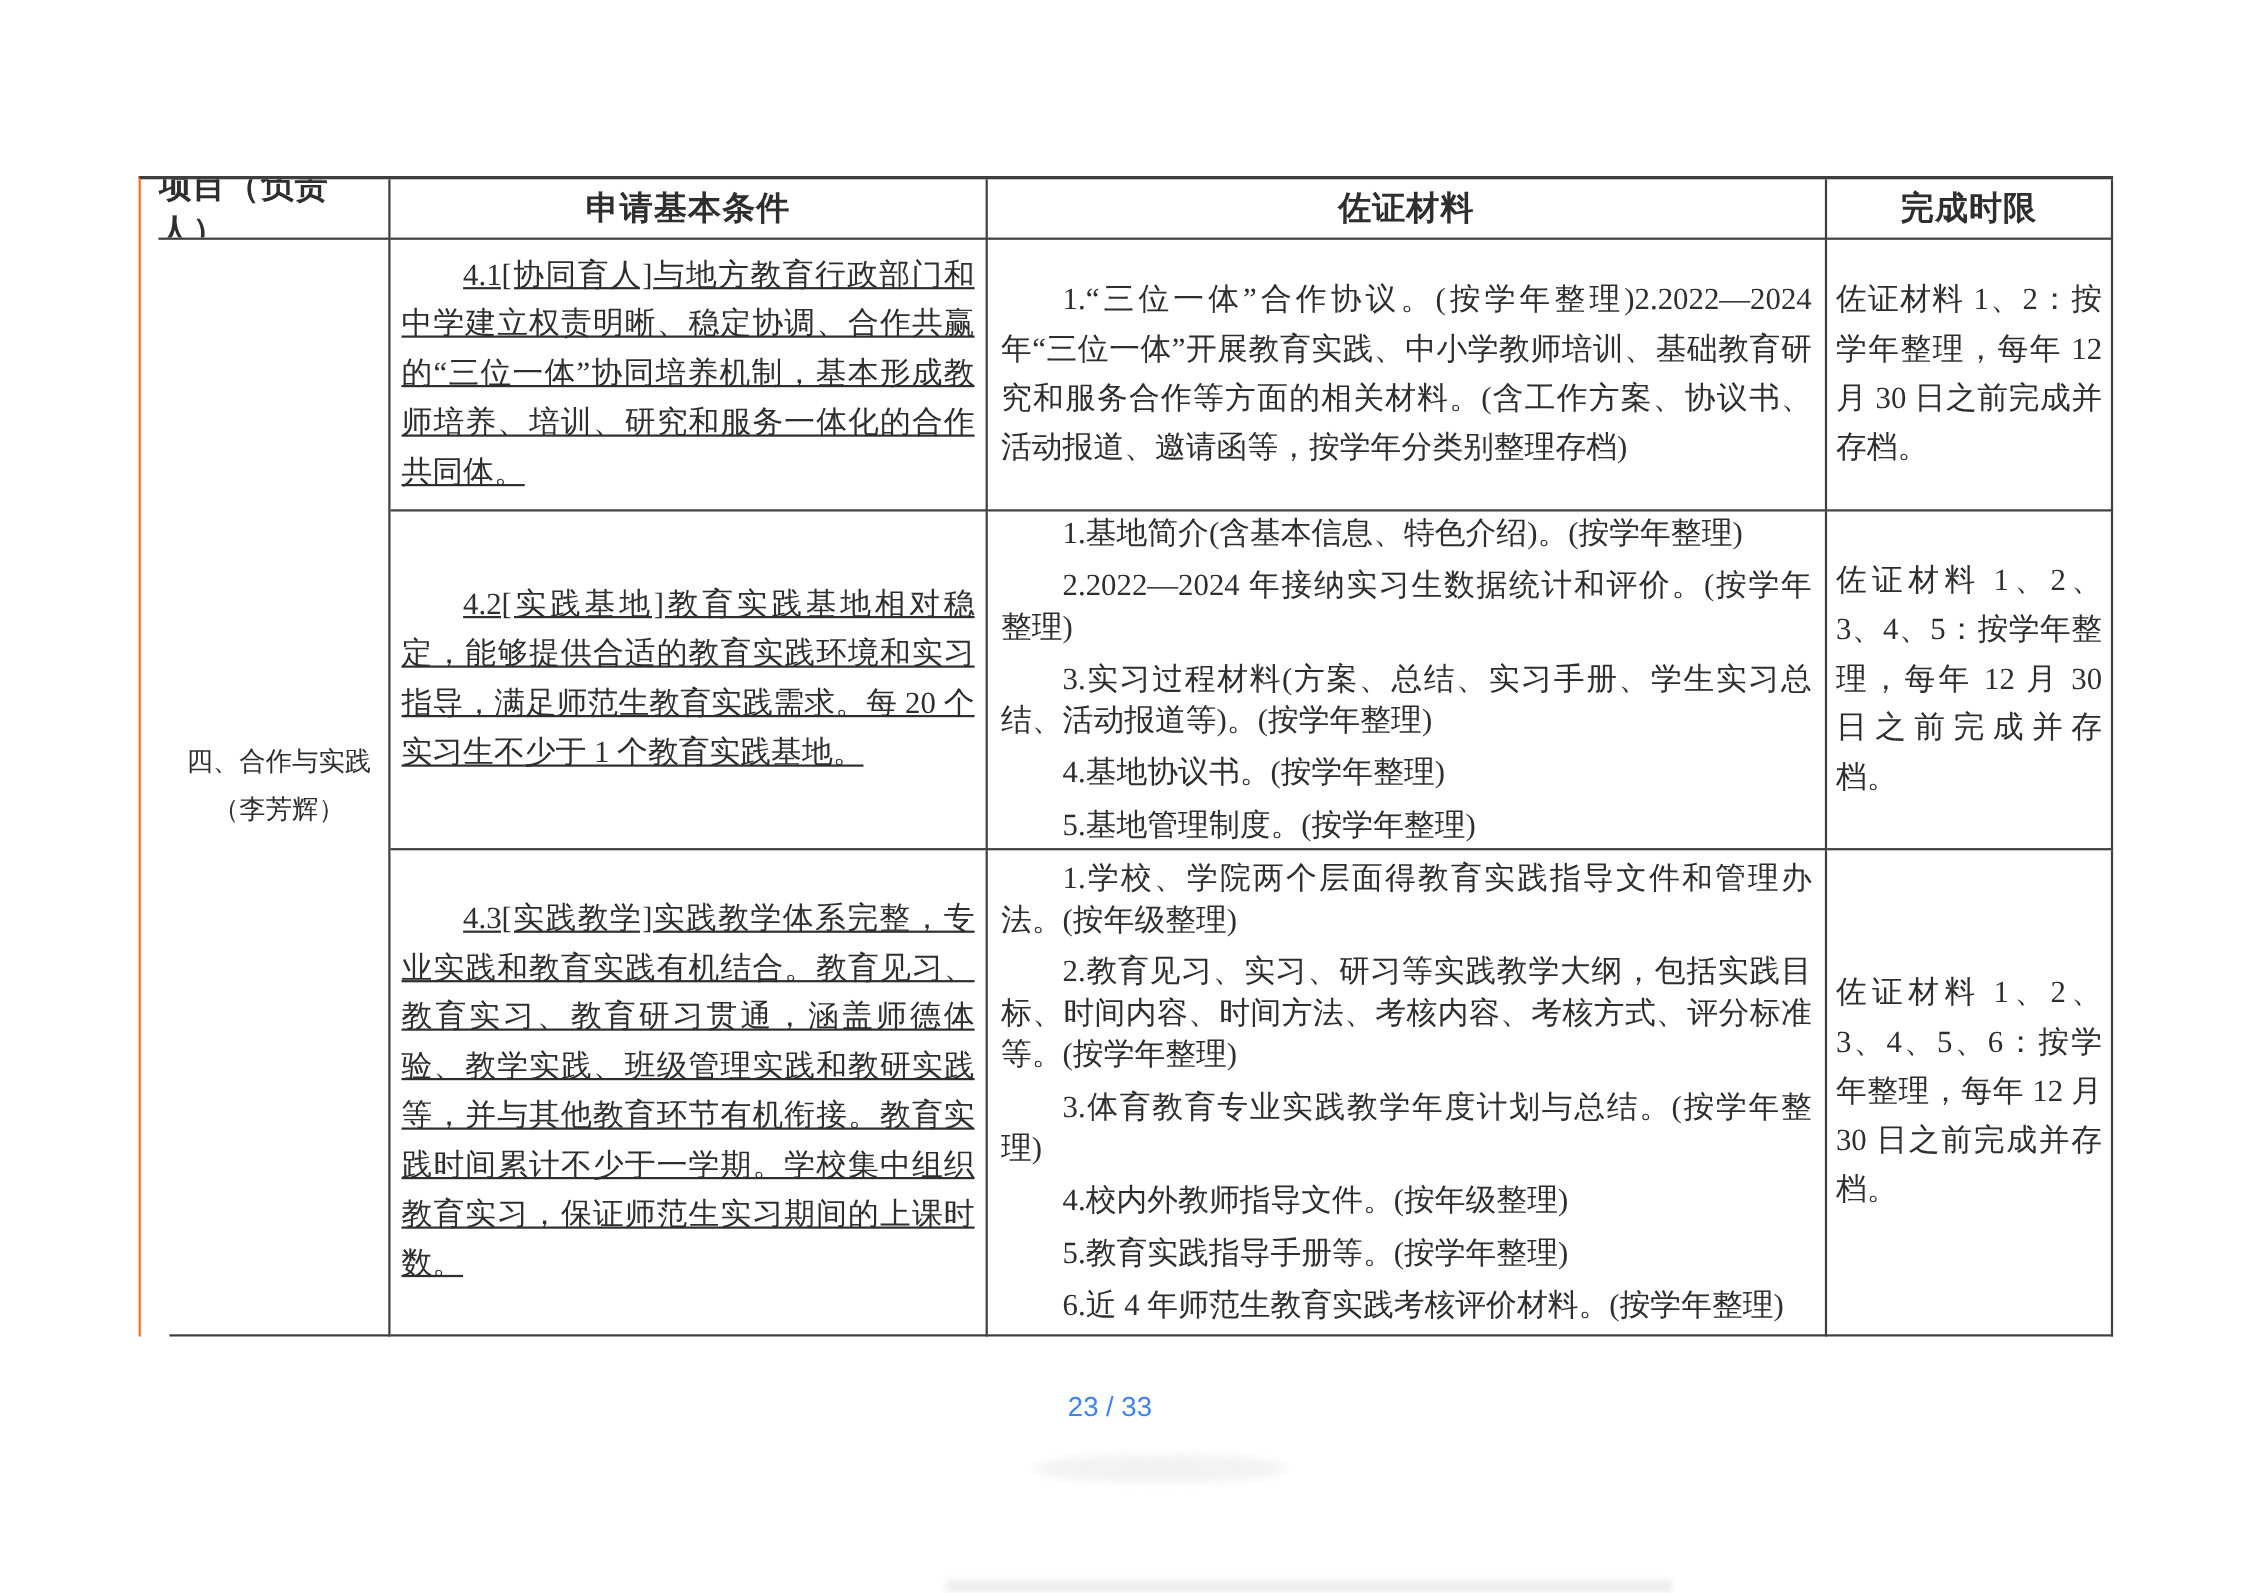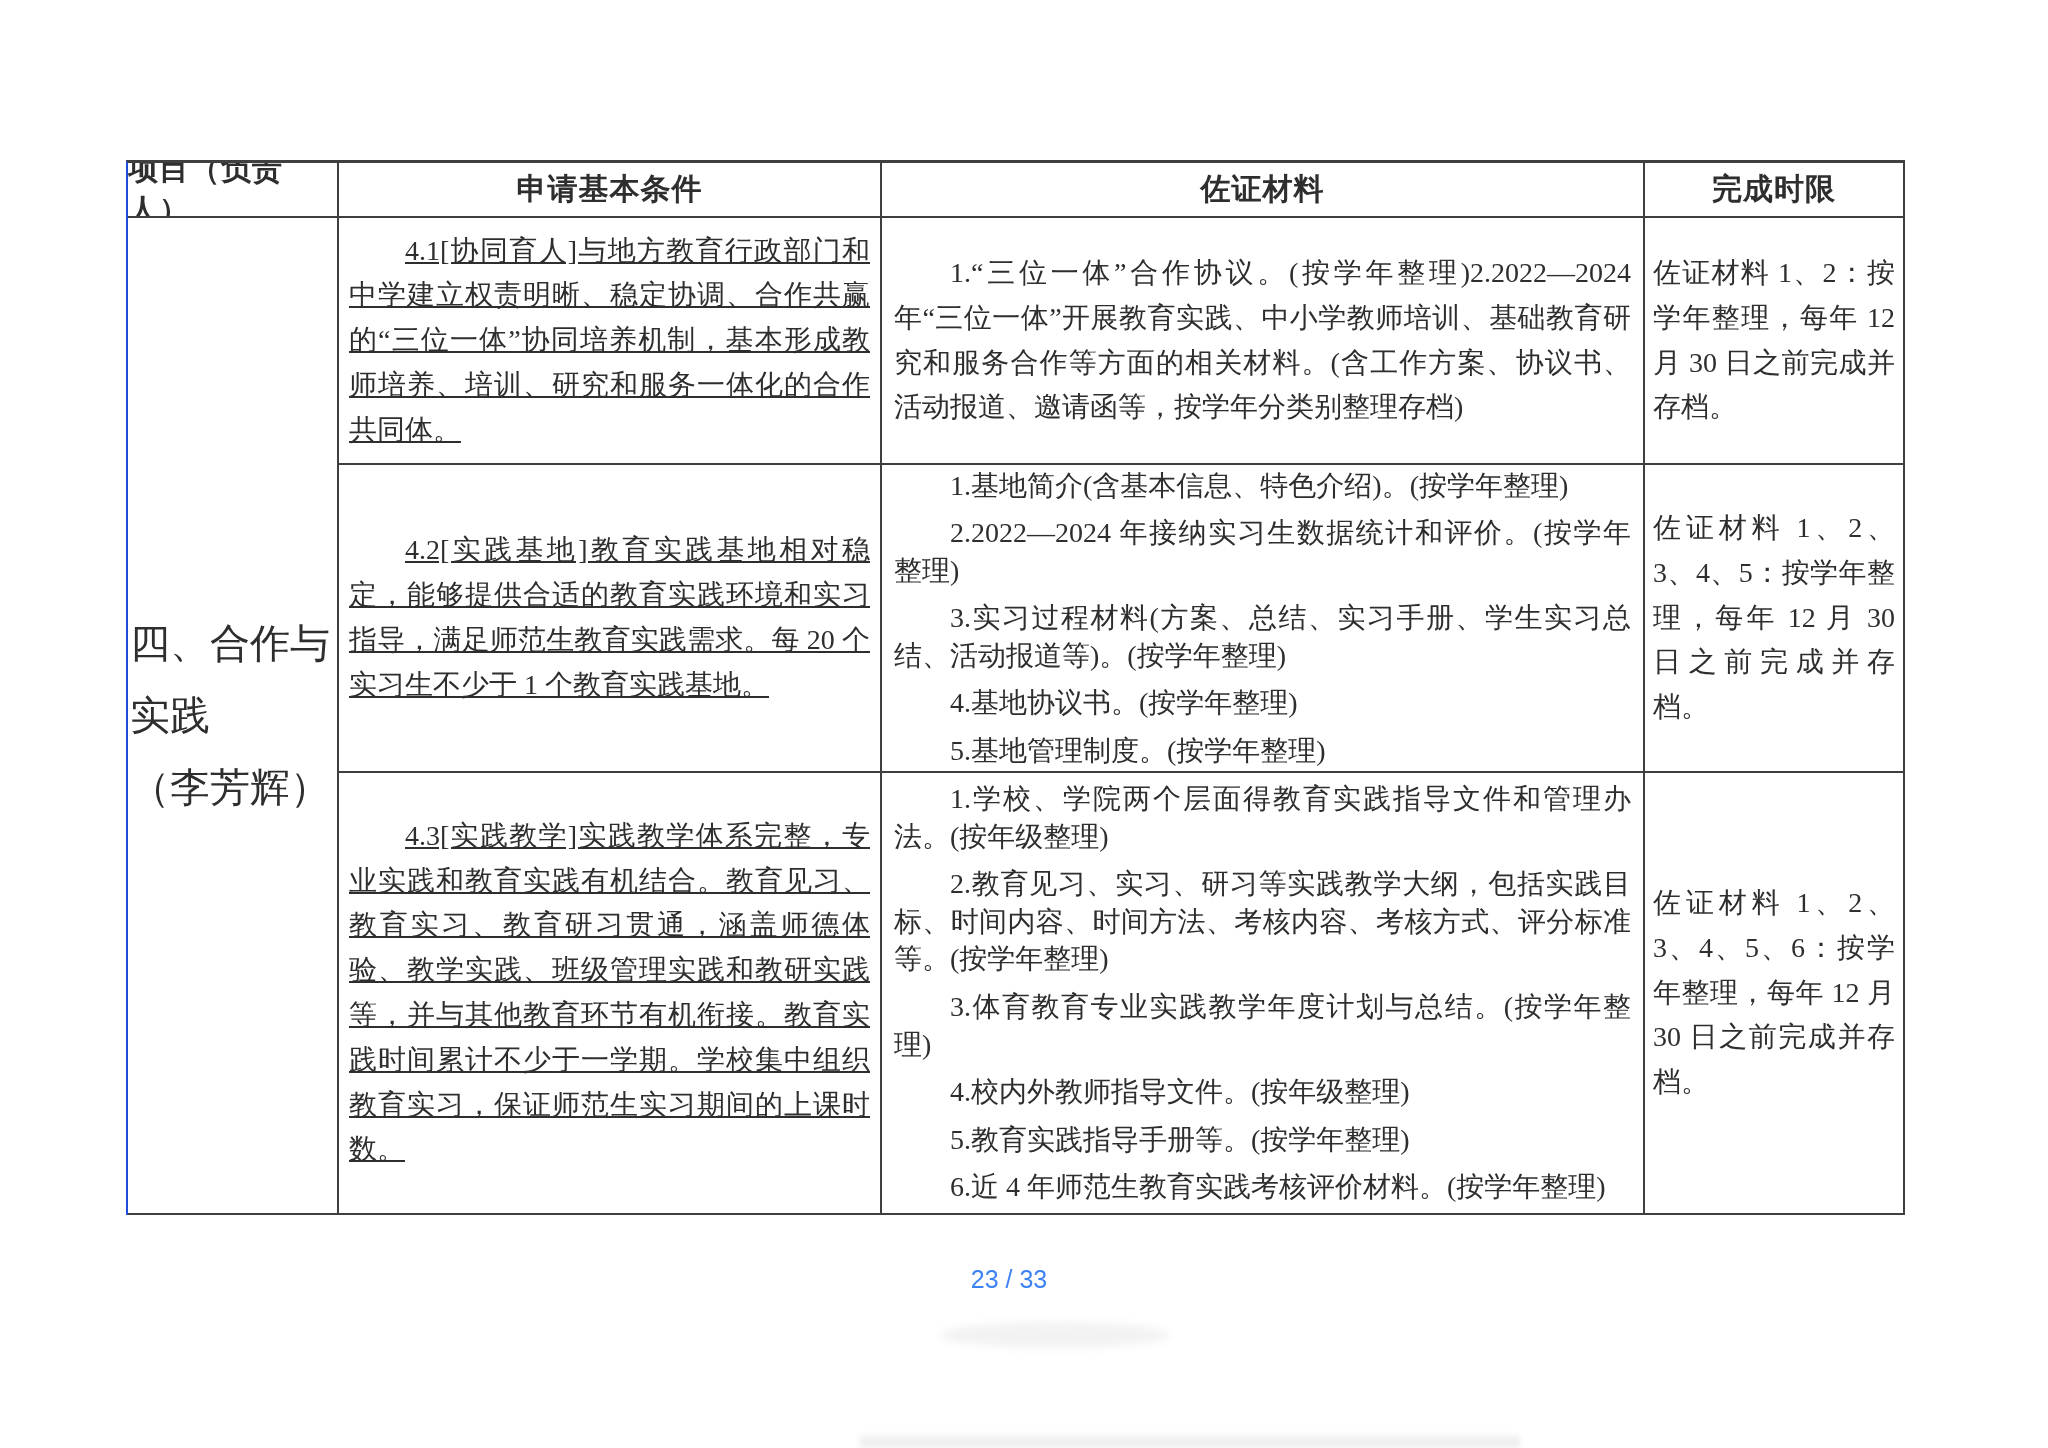--- a/index.html
+++ b/index.html
@@ -10,38 +10,40 @@
     font-family:"Liberation Serif","DejaVu Serif",serif;
     color:#2e2e2e;
     overflow:hidden;
   }
   .tbl{
     position:absolute;left:126px;top:160px;
     display:grid;
     grid-template-columns:211px 543px 763px 260px;
     grid-template-rows:55px 247px 308px 442px;
     border-top:3px solid #3f3f3f;
-    border-left:2px solid #1d4ed8;
+    border-left:2px solid #f97316;
+    padding-left:16px;
   }
   .cell{
     box-sizing:border-box;
     border-right:2px solid #3f3f3f;
     border-bottom:2px solid #3f3f3f;
     display:flex;flex-direction:column;justify-content:center;
     overflow:hidden;
   }
   .hdr{
     font-weight:bold;font-size:30px;
     align-items:center;justify-content:center;
     letter-spacing:1px;
   }
   .project{
     grid-column:1;grid-row:2/5;
-    font-size:40px;line-height:1.8;
+    text-align:center;font-size:24px;line-height:1.8;
     padding:0 2px;
+    margin-left:10px;
   }
   .cond{
     font-size:28px;line-height:1.6;
     padding:4px 10px;text-align:justify;
   }
   .cond p{margin:0;text-indent:2em;text-decoration:underline;}
   .evid{
     font-size:28px;line-height:1.34;
     padding:4px 12px;text-align:justify;
   }

